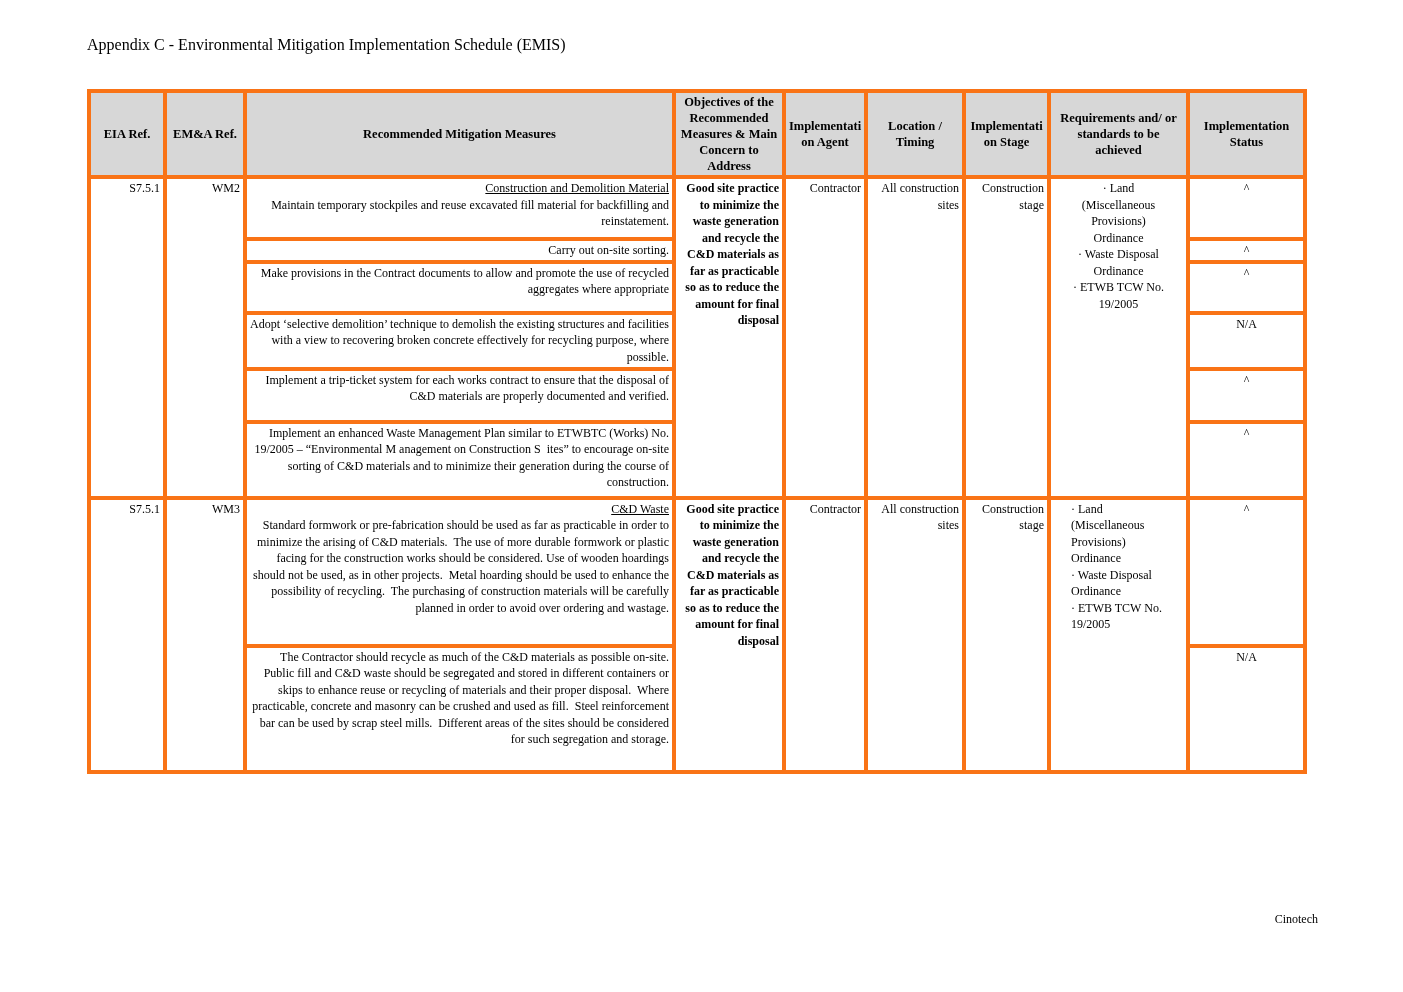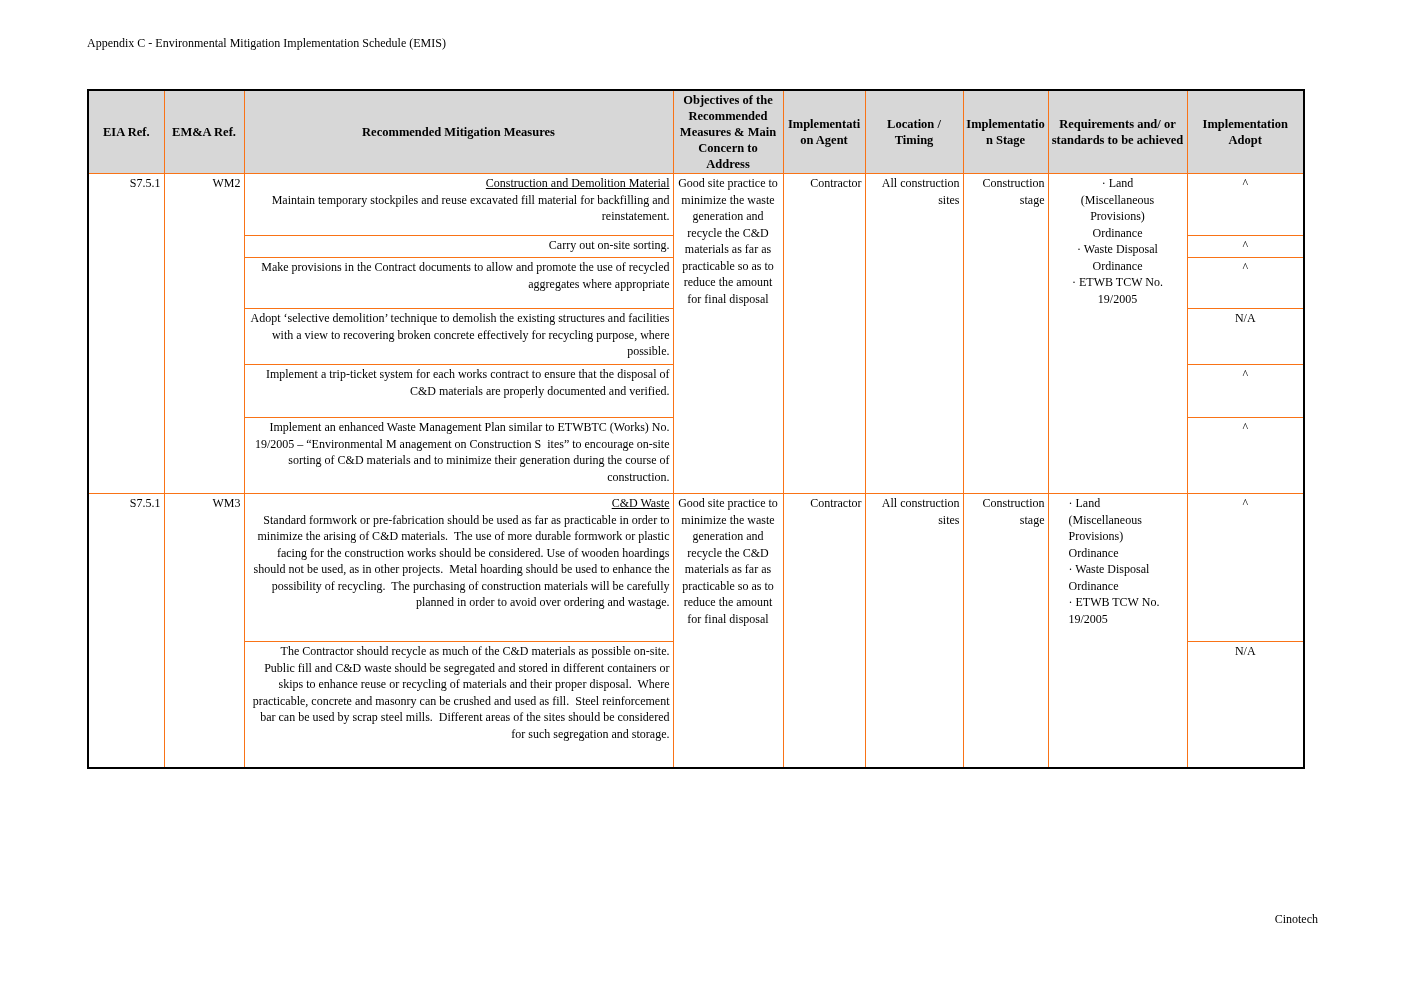--- a/index.html
+++ b/index.html
@@ -5,50 +5,50 @@
   html, body { margin: 0; padding: 0; }
   body {
     width: 1403px; height: 992px;
     background: #ffffff;
     font-family: "Liberation Serif", serif;
     color: #000;
     position: relative;
   }
   .appendix-line {
     position: absolute; left: 87px; top: 36px;
-    font-size: 12px; white-space: nowrap;
+    font-size: 16px; white-space: nowrap;
   }
   table.emis {
     position: absolute; left: 87px; top: 89px;
     width: 1216px;
     border-collapse: collapse; table-layout: fixed;
     border: 2px solid #000;
   }
   th, td {
-    border: 1px solid #f97316;
+    border: 4px solid #f97316;
     vertical-align: top;
     font-size: 12px; line-height: 16.5px;
     padding: 1px 3px;
     overflow: hidden;
   }
   thead th {
     background: #d7d7d7;
     vertical-align: middle;
     text-align: center;
     font-weight: bold;
     font-size: 12.5px; line-height: 16px;
     height: 79px;
     padding: 1px 2px;
     overflow-wrap: break-word;
   }
   td.c-center { text-align: right; }
   td.measures { text-align: right; }
   .m-heading { text-decoration: underline; }
   .m-text { white-space: pre-wrap; }
-  td.objectives { text-align: center; }
+  td.objectives { text-align: right; font-weight: bold; }
   td.req { padding: 1px 20px; }
   td.req-center { text-align: center; }
   td.req-left { text-align: left; }
   td.status { text-align: center; }
   tr.h62 { height: 62px; }
   tr.h22 { height: 22px; }
   tr.h51 { height: 51px; }
   tr.h56 { height: 56px; }
   tr.h53 { height: 53px; }
   tr.h76 { height: 76px; }
@@ -83,21 +83,21 @@
   <thead>
     <tr>
       <th>EIA Ref.</th>
       <th>EM&amp;A Ref.</th>
       <th>Recommended Mitigation Measures</th>
       <th>Objectives of the Recommended Measures &amp; Main Concern to Address</th>
       <th>Implementation Agent</th>
       <th>Location / Timing</th>
       <th>Implementation Stage</th>
       <th>Requirements and/ or standards to be achieved</th>
-      <th>Implementation Adopt</th>
+      <th>Implementation Status</th>
     </tr>
   </thead>
   <tbody>
 
     <tr class="h62">
       <td class="c-center" rowspan="6">S7.5.1</td>
       <td class="c-center" rowspan="6">WM2</td>
       <td class="measures">
         <div class="m-heading">Construction and Demolition Material</div>
         <div class="m-text">Maintain temporary stockpiles and reuse excavated fill material for backfilling and reinstatement.</div>

